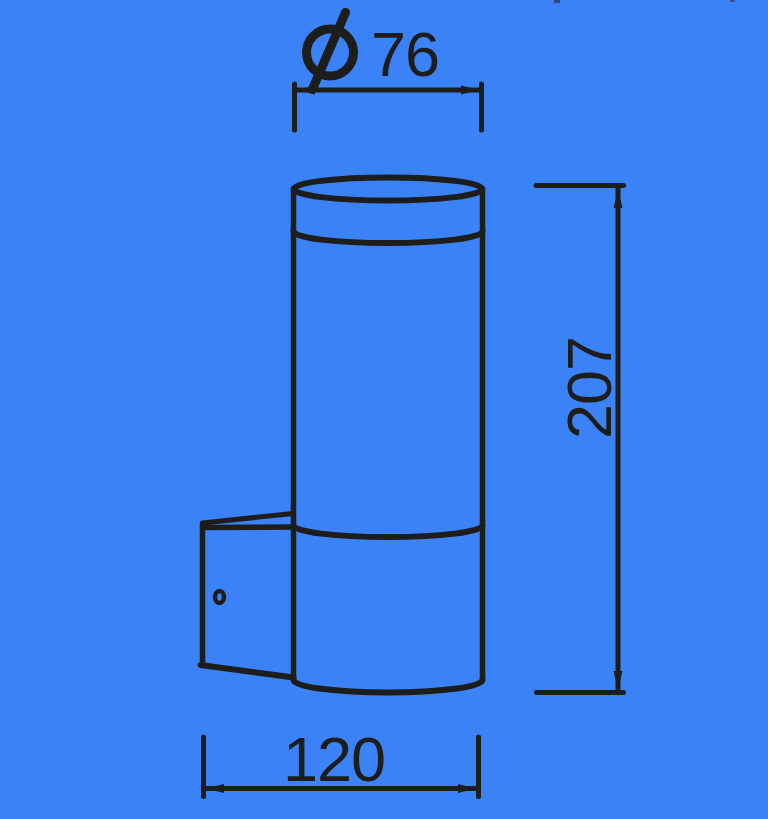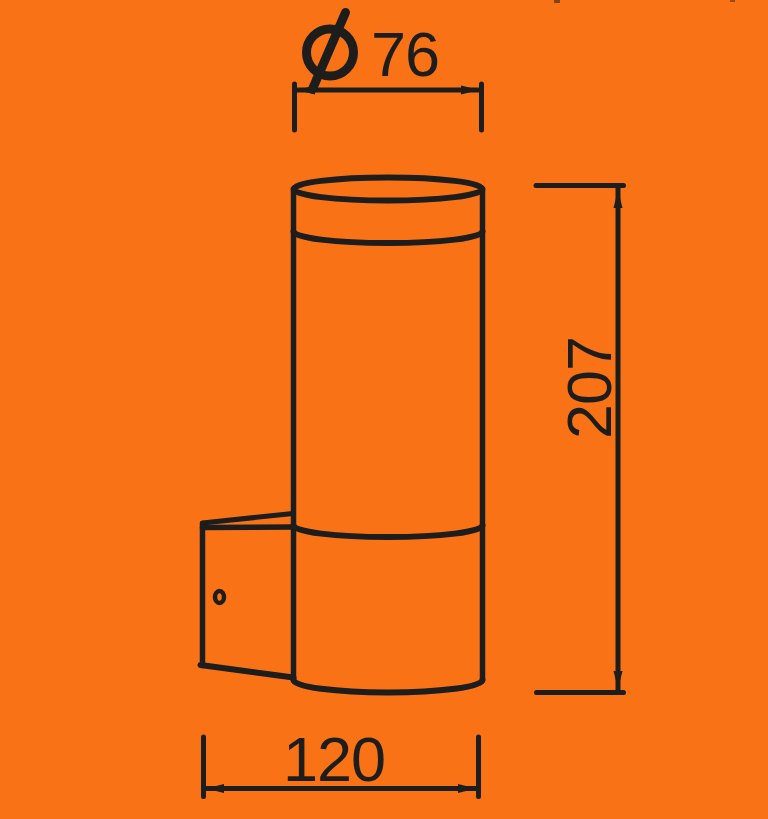--- a/index.html
+++ b/index.html
@@ -5,21 +5,21 @@
   html, body {
     margin: 0;
     padding: 0;
     background: #ffffff;
     font-family: "Liberation Sans", sans-serif;
   }
   .canvas {
     position: relative;
     width: 768px;
     height: 819px;
-    background: #f97316;
+    background: #3b82f6;
     overflow: hidden;
   }
   svg { display: block; }
   .dim-label {
     font-family: "Liberation Sans", sans-serif;
     font-size: 63px;
     letter-spacing: -1px;
   }
 </style>
 </head>

